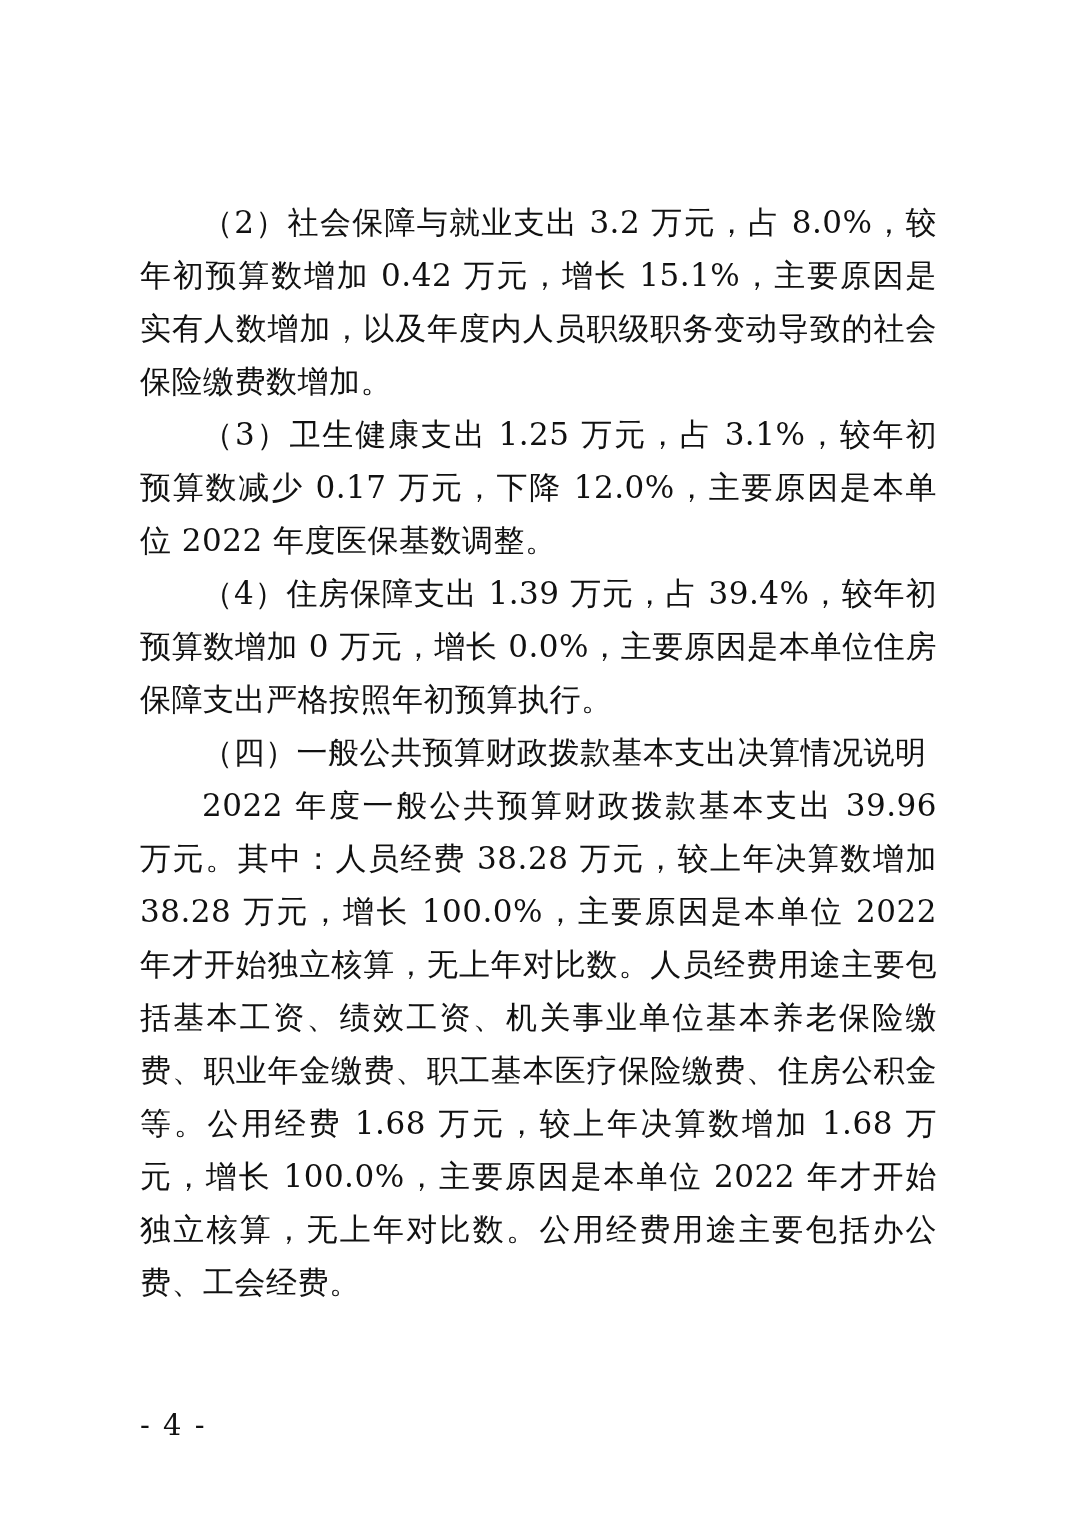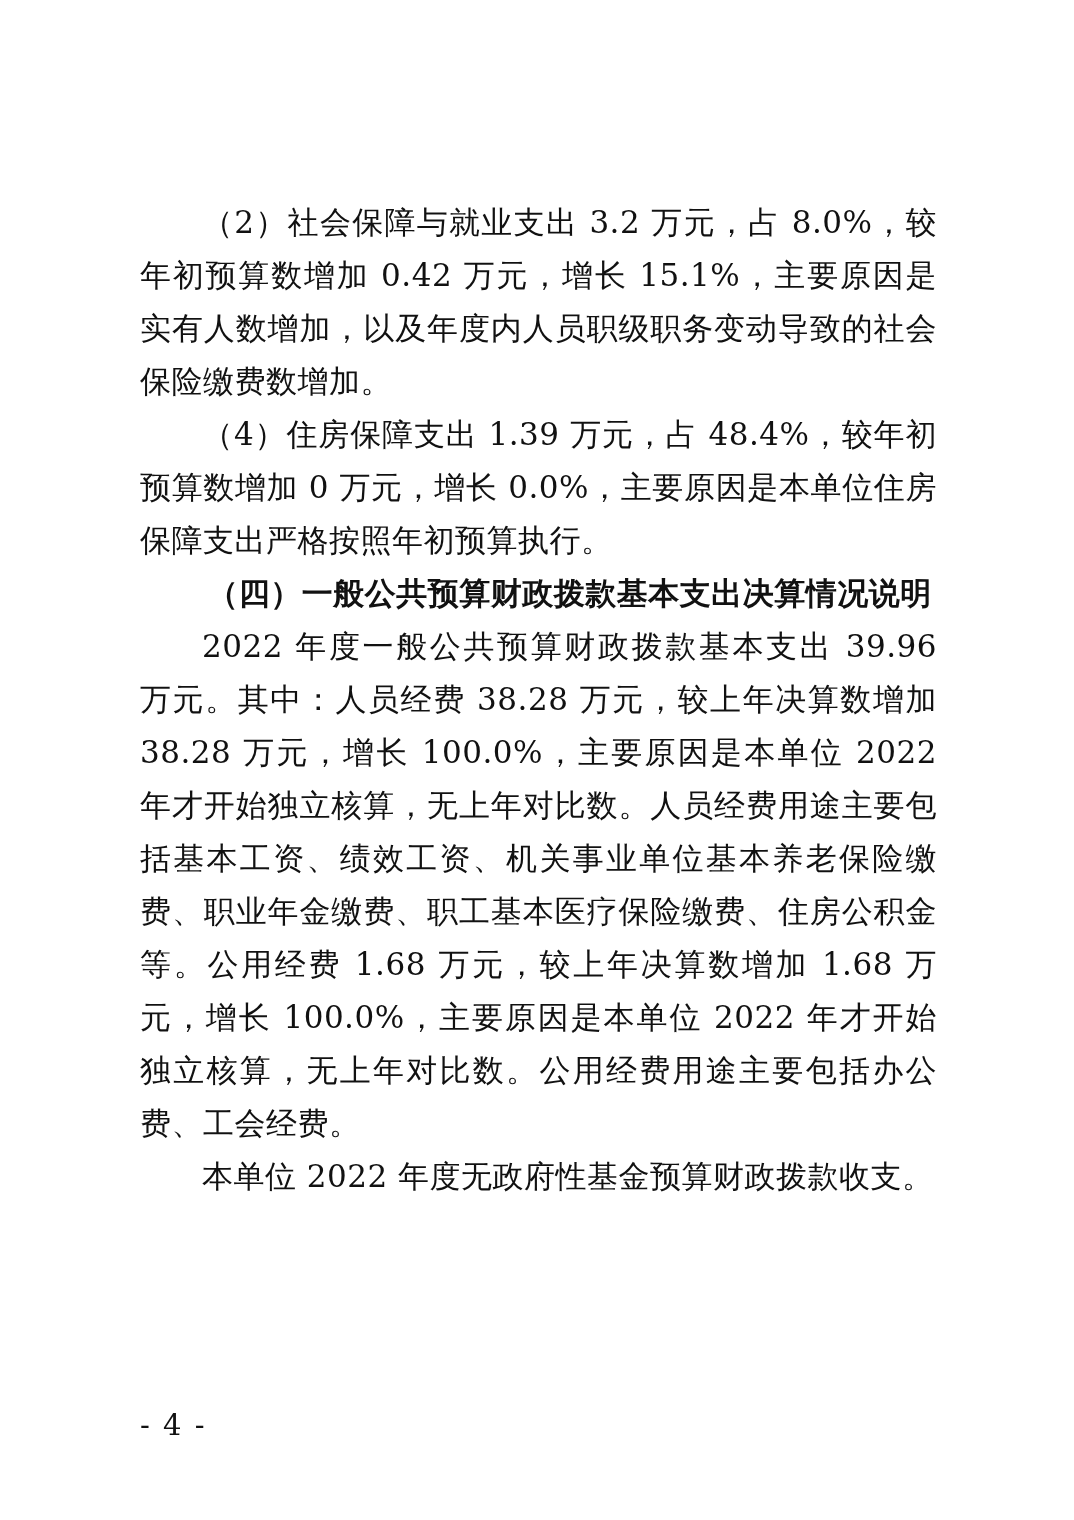--- a/index.html
+++ b/index.html
@@ -33,38 +33,38 @@
     margin: 0;
     font-size: 31px;
     line-height: 53px;
     text-align: justify;
     text-justify: inter-ideograph;
     text-indent: 2em;
     letter-spacing: 0.5px;
     word-break: break-all;
   }
   .para.heading {
-    font-weight: bold;
-    text-align: center;
+    font-weight: normal;
+    text-align: left;
   }
   .page-number {
     position: absolute;
     left: 140px;
     top: 1405px;
     font-size: 29px;
     line-height: 40px;
     letter-spacing: 2px;
     color: #111111;
   }
 </style>
 </head>
 <body>
 
 <div class="page">
   <div class="content">
     <p class="para">（2）社会保障与就业支出 3.2 万元，占 8.0%，较年初预算数增加 0.42 万元，增长 15.1%，主要原因是实有人数增加，以及年度内人员职级职务变动导致的社会保险缴费数增加。</p>
-    <p class="para">（4）住房保障支出 1.39 万元，占 48.4%，较年初预算数增加 0 万元，增长 0.0%，主要原因是本单位住房保障支出严格按照年初预算执行。</p>
+    <p class="para">（3）卫生健康支出 1.25 万元，占 3.1%，较年初预算数减少 0.17 万元，下降 12.0%，主要原因是本单位 2022 年度医保基数调整。</p>
+    <p class="para">（4）住房保障支出 1.39 万元，占 39.4%，较年初预算数增加 0 万元，增长 0.0%，主要原因是本单位住房保障支出严格按照年初预算执行。</p>
     <p class="para heading">（四）一般公共预算财政拨款基本支出决算情况说明</p>
     <p class="para">2022 年度一般公共预算财政拨款基本支出 39.96 万元。其中：人员经费 38.28 万元，较上年决算数增加 38.28 万元，增长 100.0%，主要原因是本单位 2022 年才开始独立核算，无上年对比数。人员经费用途主要包括基本工资、绩效工资、机关事业单位基本养老保险缴费、职业年金缴费、职工基本医疗保险缴费、住房公积金等。公用经费 1.68 万元，较上年决算数增加 1.68 万元，增长 100.0%，主要原因是本单位 2022 年才开始独立核算，无上年对比数。公用经费用途主要包括办公费、工会经费。</p>
-    <p class="para">本单位 2022 年度无政府性基金预算财政拨款收支。</p>
   </div>
   <div class="page-number">- 4 -</div>
 </div>
 
 </body></html>

